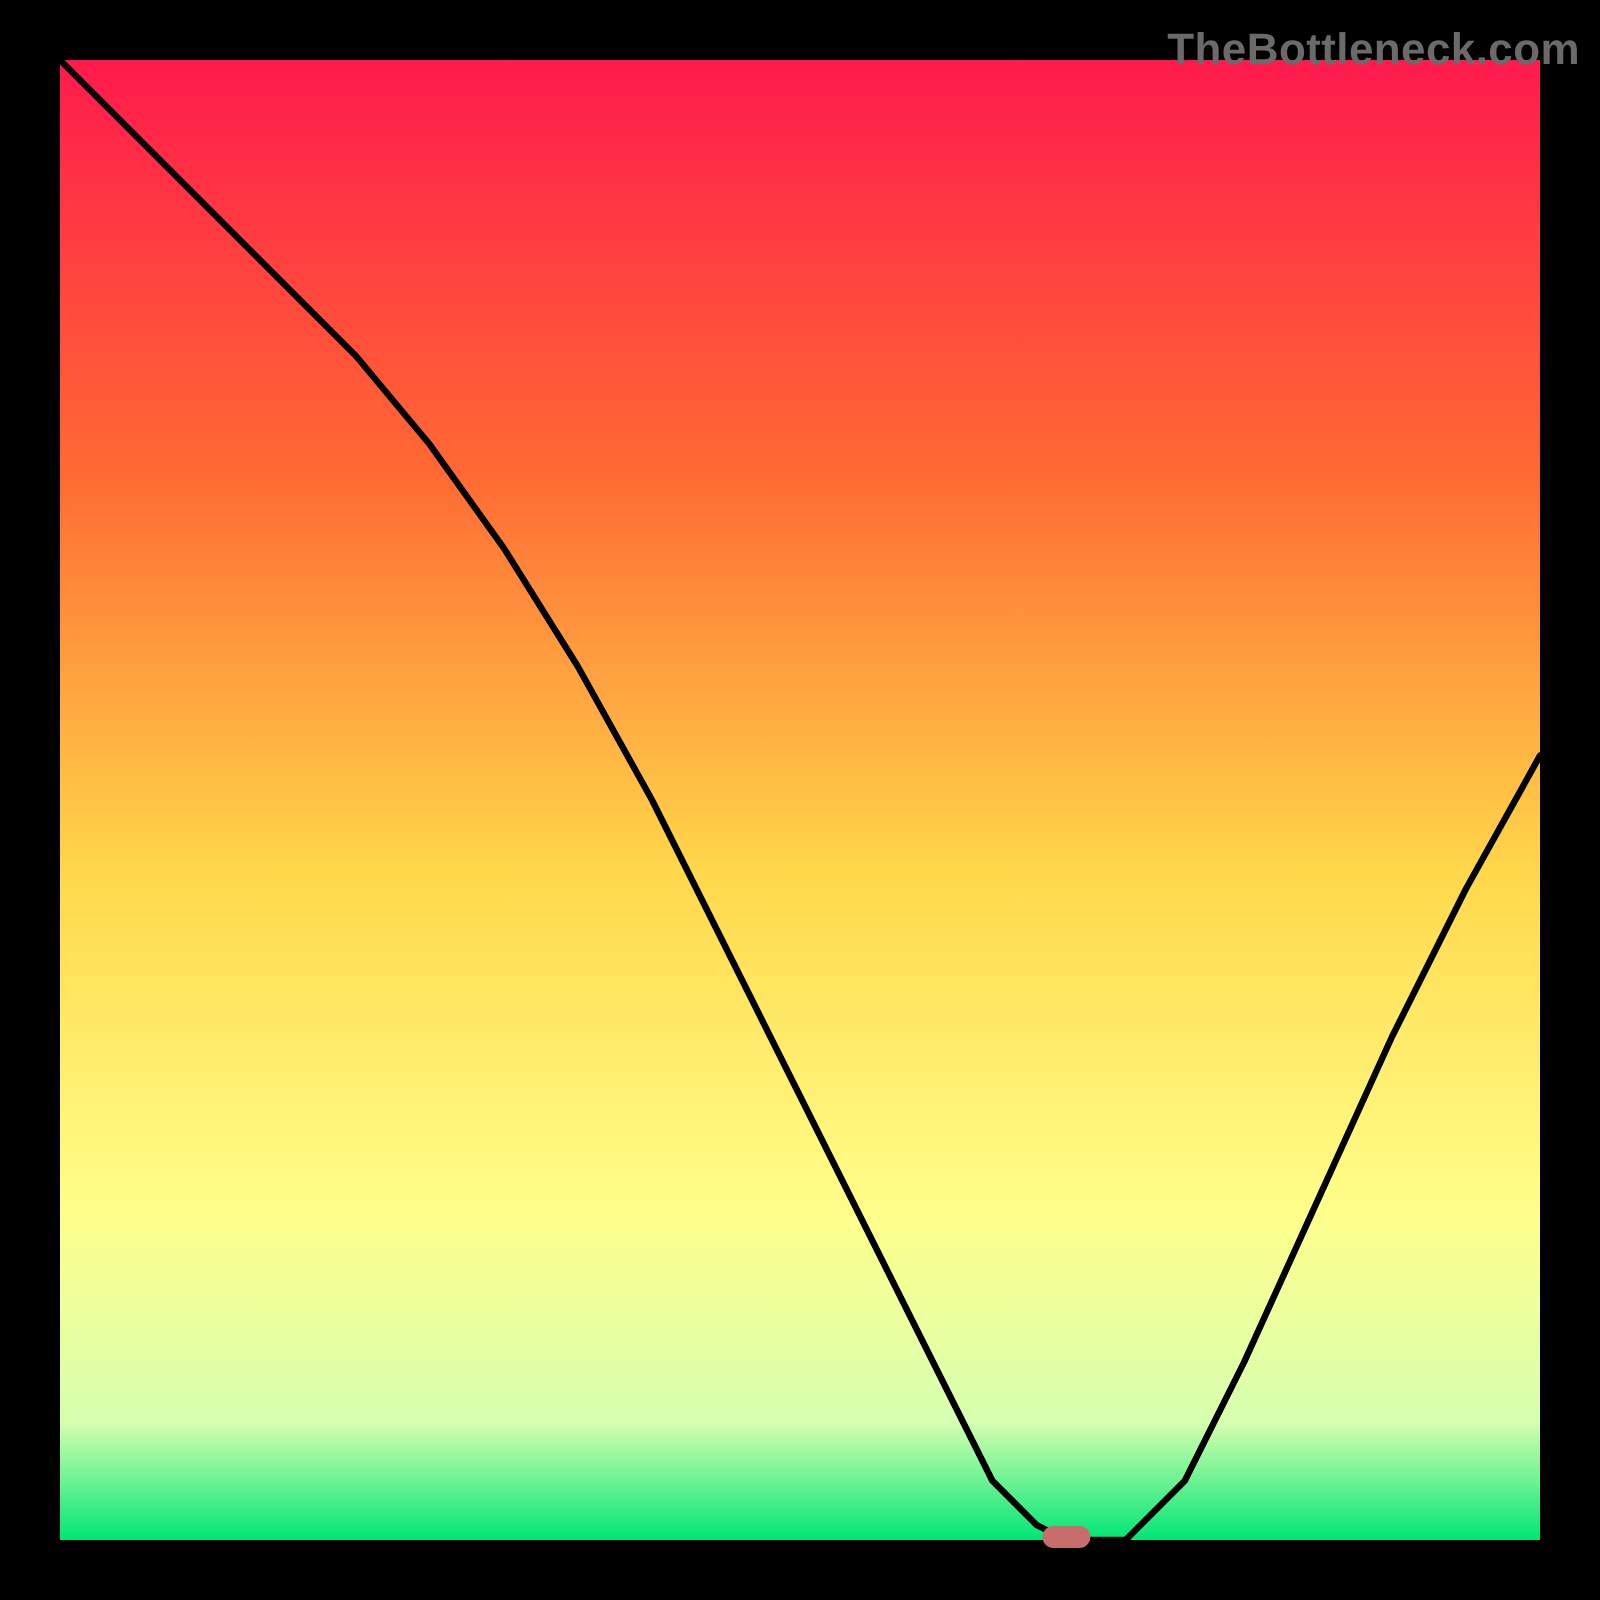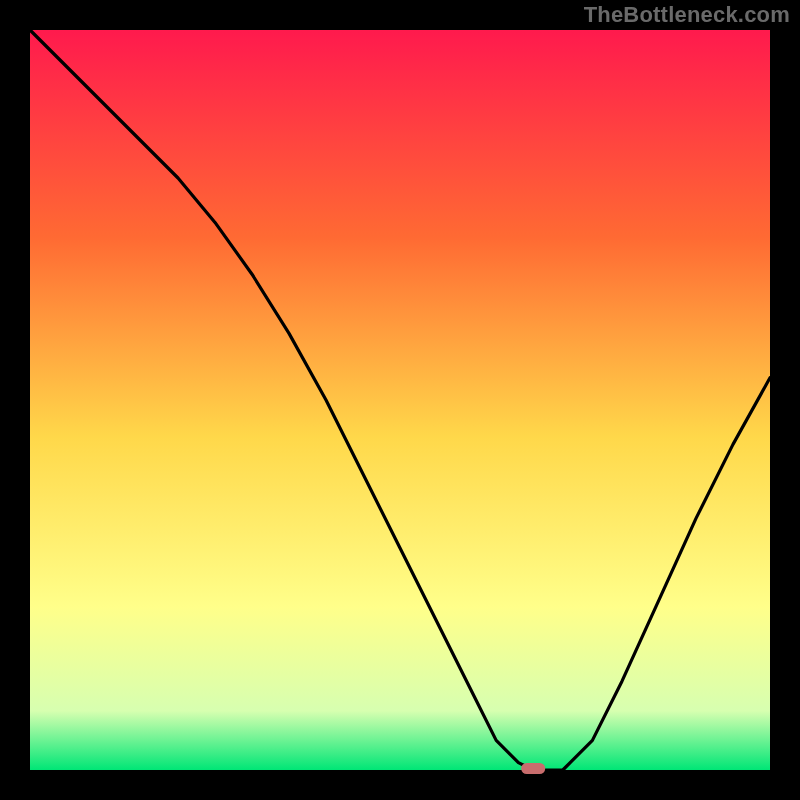--- a/index.html
+++ b/index.html
@@ -13,21 +13,21 @@
   .chart-container {
     position: relative;
     width: 800px;
     height: 800px;
   }
   svg {
     display: block;
   }
   .watermark {
     position: absolute;
-    top: 2px;
+    top: 12px;
     right: 10px;
     font-family: Arial, Helvetica, sans-serif;
     font-size: 22px;
     font-weight: 600;
     color: #6a6a6a;
     letter-spacing: 0.2px;
     user-select: none;
   }
 </style>
 </head>

